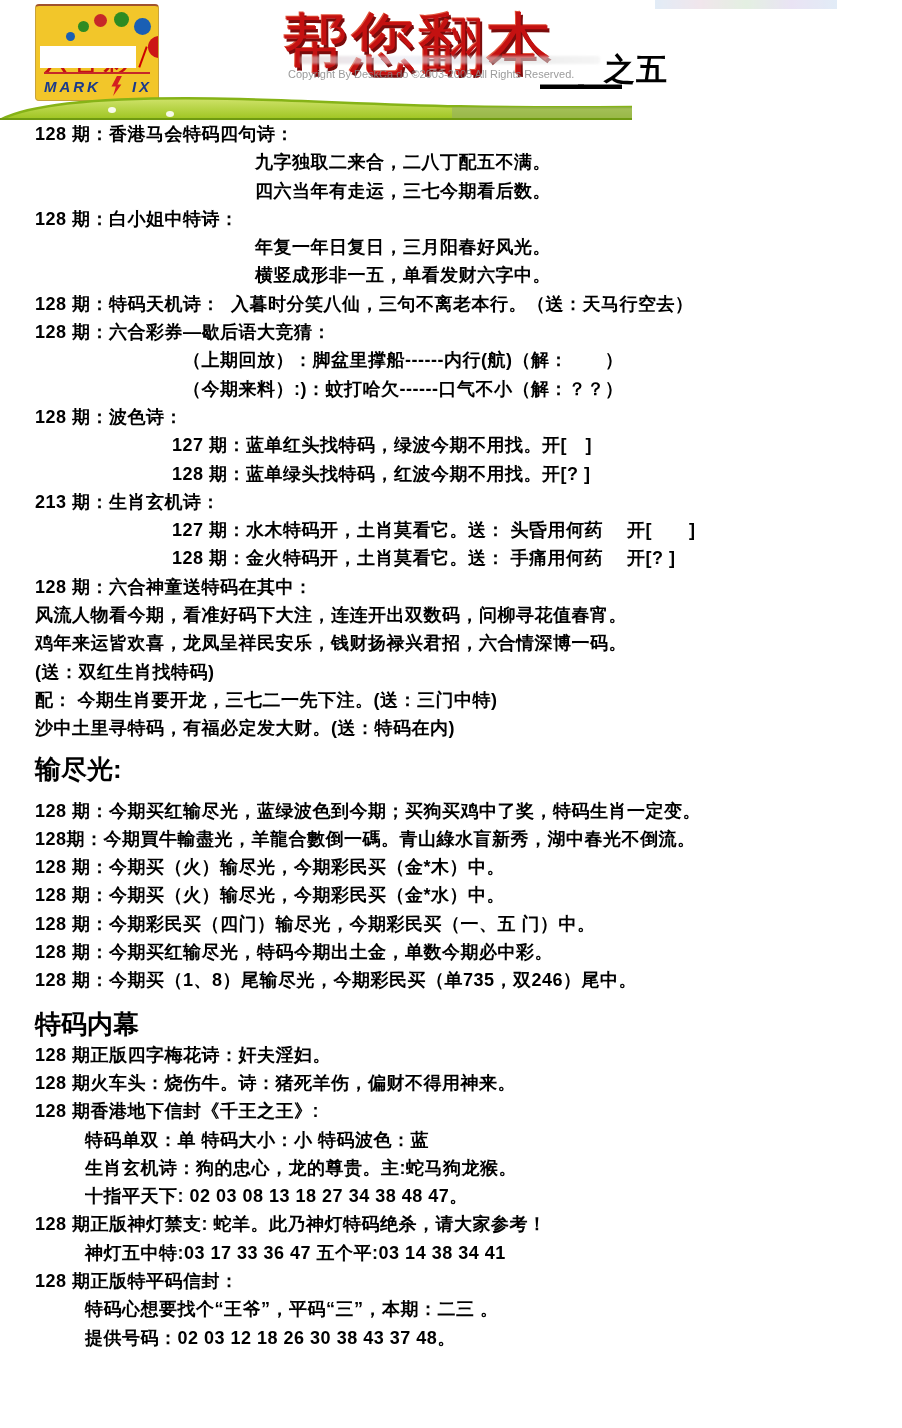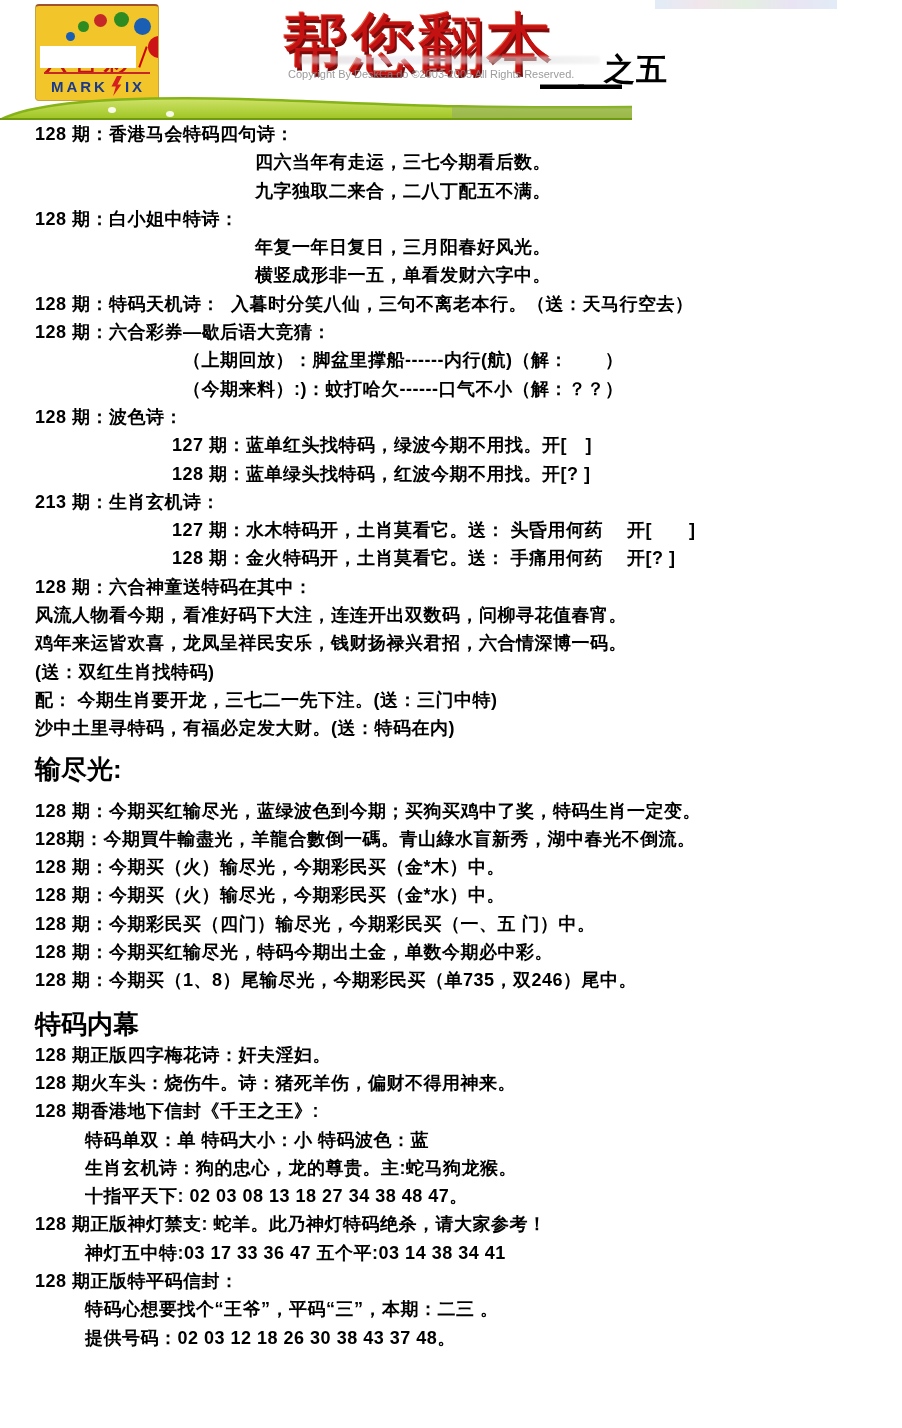--- a/index.html
+++ b/index.html
@@ -30,21 +30,21 @@
   .logo-cn{
     position:absolute;left:8px;top:40px;width:100px;height:26px;
     color:var(--title-red);font-weight:bold;font-size:24px;letter-spacing:6px;
     overflow:hidden;line-height:34px;
   }
   .censor{position:absolute;left:4px;top:40px;width:96px;height:22px;background:#fff;}
   .logo-rule{position:absolute;left:8px;top:66px;width:106px;height:2px;background:#c62828;}
   .logo-en{
     position:absolute;left:6px;top:70px;width:112px;
     color:var(--logo-navy);font-weight:bold;font-size:15px;letter-spacing:3px;
-    display:flex;align-items:center;justify-content:center;gap:2px;
+    display:flex;align-items:center;justify-content:center;gap:9px;font-style:italic;
   }
   .bolt{
     display:inline-block;width:11px;height:20px;background:var(--bolt-red);
     clip-path:polygon(55% 0,100% 0,60% 42%,95% 42%,20% 100%,45% 52%,5% 52%);
     margin:0 1px;
   }
   .title-wrap{position:absolute;left:282px;top:4px;width:420px;height:92px;}
   .title-cn{
     font-size:66px;font-weight:normal;color:var(--title-red);
     letter-spacing:2px;line-height:80px;
@@ -140,22 +140,22 @@
       <rect x="452" y="13" width="180" height="13" fill="#93ad64" opacity="0.55"></rect>
       <ellipse cx="112" cy="16" rx="4" ry="3" fill="#ffffff" opacity="0.9"></ellipse>
       <ellipse cx="170" cy="20" rx="4" ry="3" fill="#ffffff" opacity="0.9"></ellipse>
       <rect x="0" y="24" width="632" height="2" fill="#6f9a12"></rect>
     </svg>
   </header>
 
   <main class="content">
     <section>
         <div class="line i-base">128 期：香港马会特码四句诗：</div>
+        <div class="line i-poem">九字独取二来合，二八丁配五不满。</div>
         <div class="line i-poem">四六当年有走运，三七今期看后数。</div>
-        <div class="line i-poem">九字独取二来合，二八丁配五不满。</div>
         <div class="line i-base">128 期：白小姐中特诗：</div>
         <div class="line i-poem">年复一年日复日，三月阳春好风光。</div>
         <div class="line i-poem">横竖成形非一五，单看发财六字中。</div>
         <div class="line i-base">128 期：特码天机诗：  入暮时分笑八仙，三句不离老本行。（送：天马行空去）</div>
         <div class="line i-base">128 期：六合彩券—歇后语大竞猜：</div>
         <div class="line i-riddle">（上期回放）：脚盆里撑船------内行(航)（解：　　）</div>
         <div class="line i-riddle">（今期来料）:)：蚊打哈欠------口气不小（解：？？）</div>
         <div class="line i-base">128 期：波色诗：</div>
         <div class="line i-sub">127 期：蓝单红头找特码，绿波今期不用找。开[　]</div>
         <div class="line i-sub">128 期：蓝单绿头找特码，红波今期不用找。开[? ]</div>

